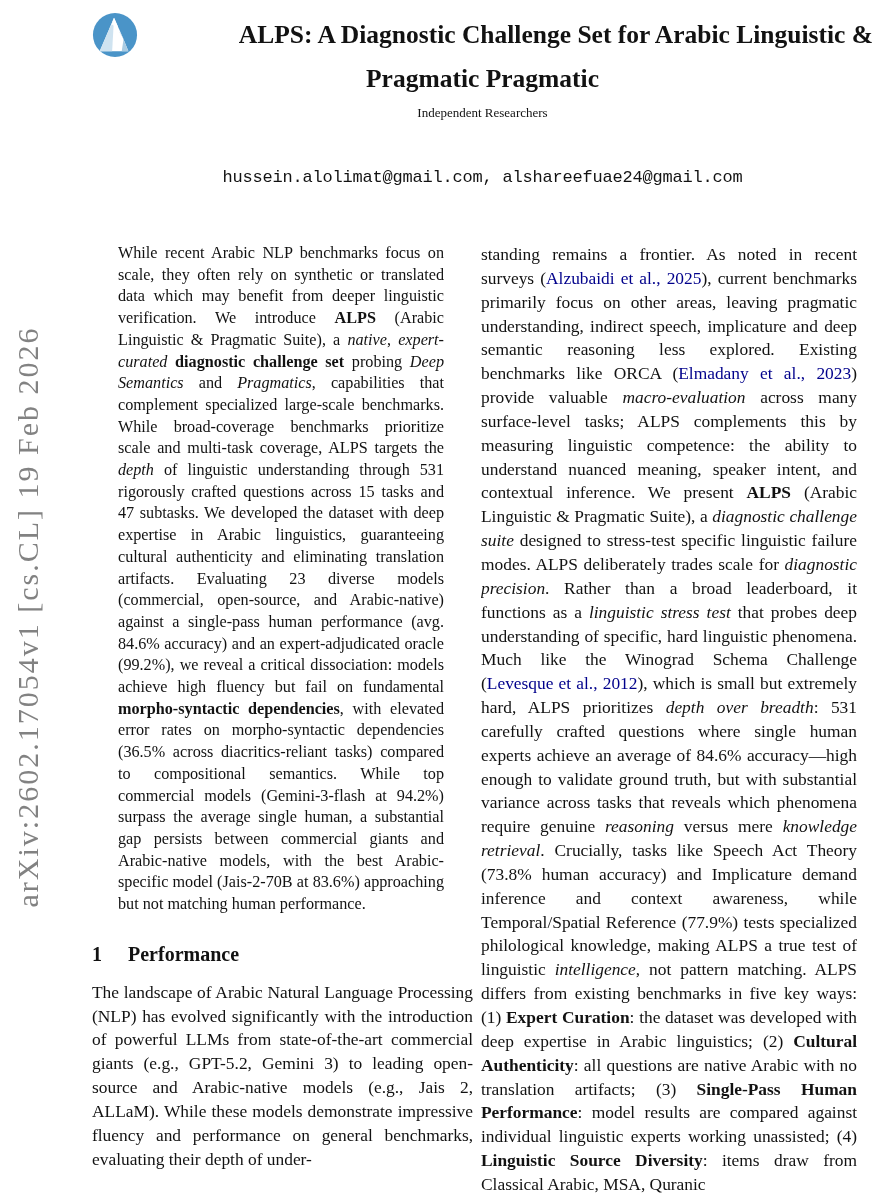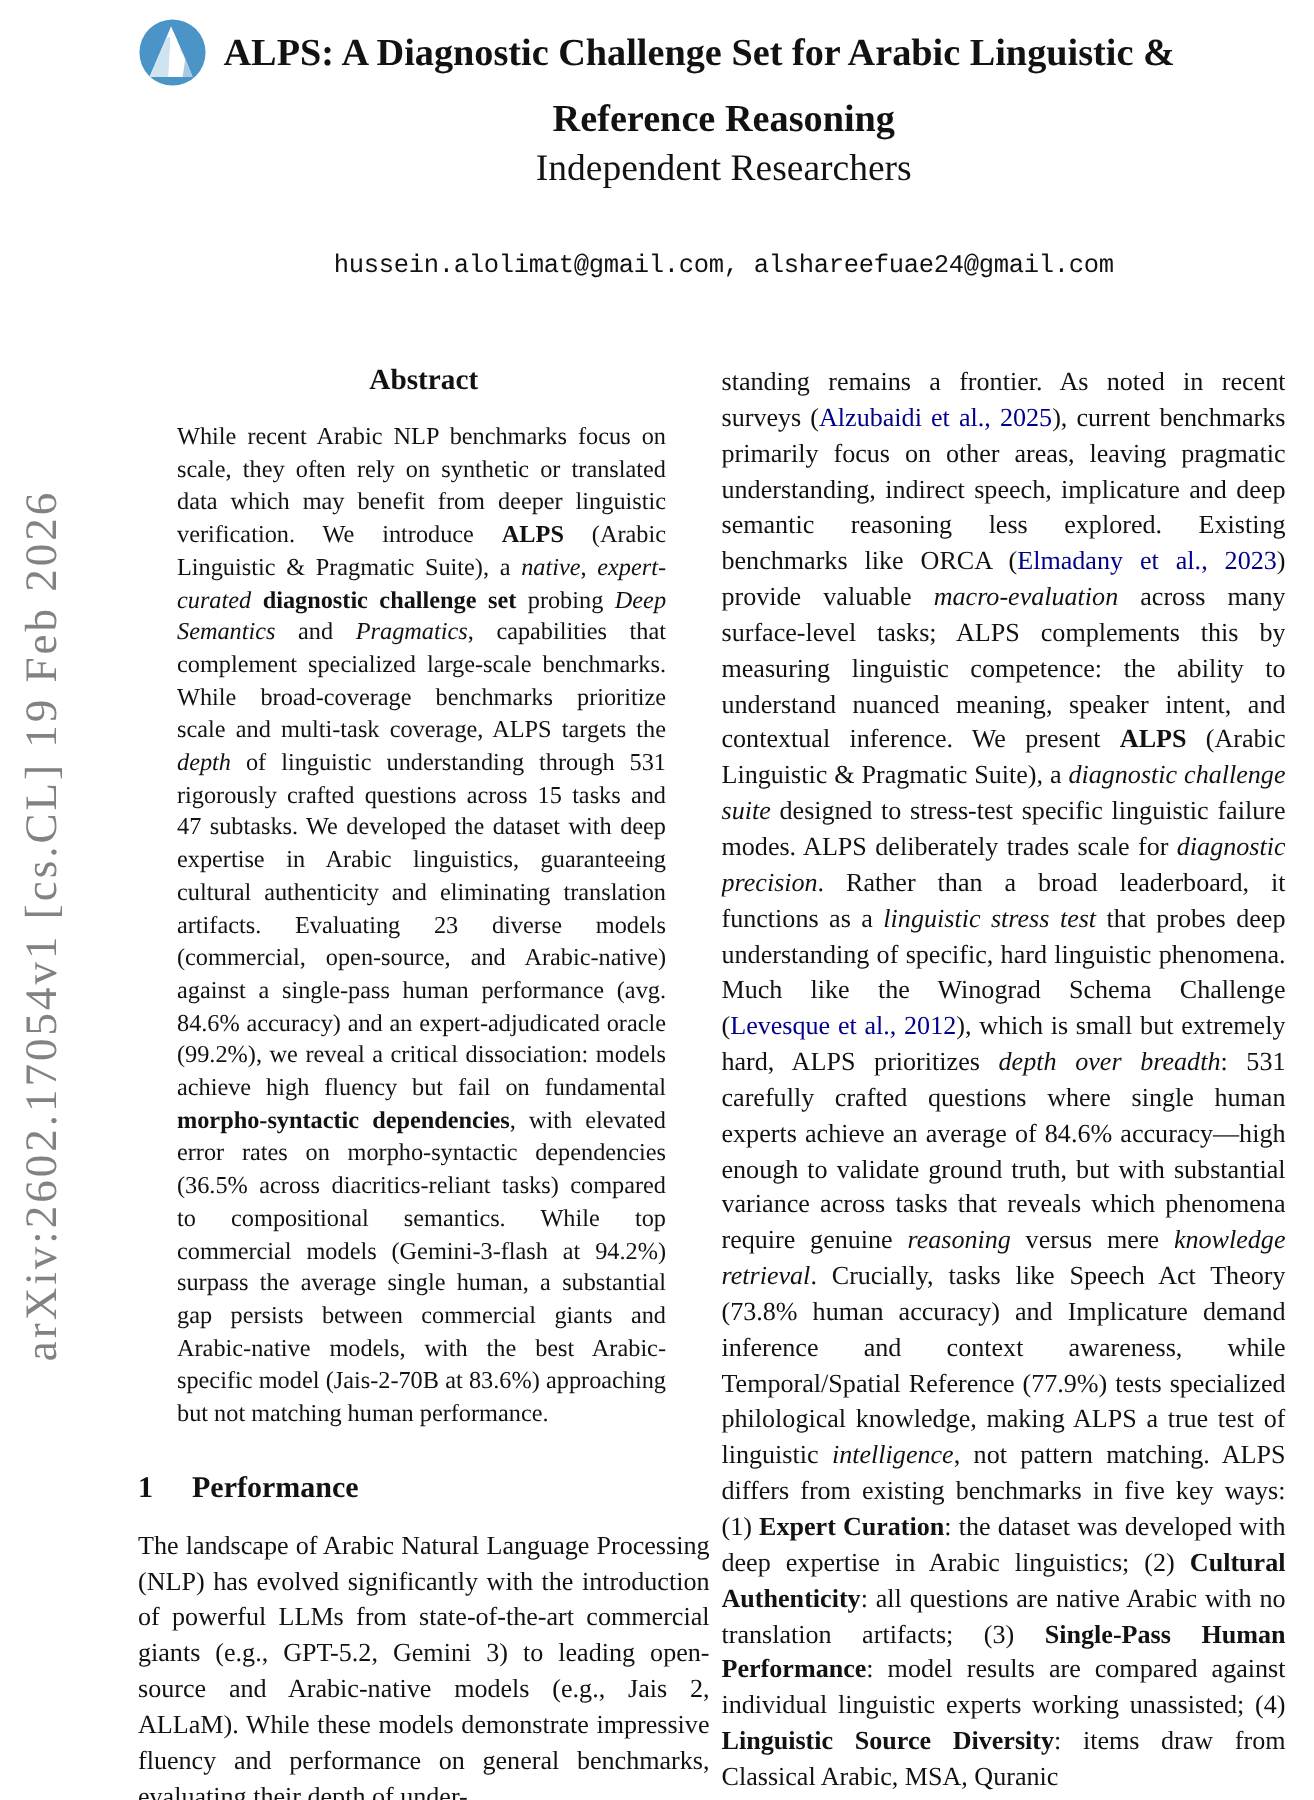--- a/index.html
+++ b/index.html
@@ -33,30 +33,30 @@
     position:absolute;
     top:12px;left:92px;width:781px;
     text-align:center;
   }
   .title-line{
     font-size:25.5px;
     font-weight:bold;
     line-height:42px;
   }
   .title-row{
-    display:flex;align-items:center;justify-content:flex-start;gap:11px;
+    display:flex;align-items:center;justify-content:space-between;gap:11px;
   }
   .logo{width:46px;height:46px;flex:0 0 auto;display:block;}
   .authors{
     margin-top:25px;
     font-size:19.5px;font-weight:bold;
     line-height:24px;
   }
   .authors .conj{margin:0 9px;}
-  .affiliation{font-size:25px;line-height:25px;}
+  .affiliation{font-size:13px;line-height:25px;}
   .emails{
     font-family:"Liberation Mono","DejaVu Sans Mono",monospace;
     font-size:17px;line-height:25px;letter-spacing:-0.2px;margin-top:40px;
   }
   
   .col{
     position:absolute;top:243px;height:957px;overflow:hidden;
   }
   .col-left{left:92px;width:381px;}
   .col-right{left:481px;width:376px;}
@@ -97,27 +97,26 @@
     <div class="title-row">
       <svg class="logo" viewBox="0 0 48 48" aria-hidden="true">
         <circle cx="24" cy="24" r="23" fill="var(--logo_blue)"></circle>
         <polygon points="8,41 23,6 31,24 38,41" fill="#ffffff"></polygon>
         <polygon points="8,41 23,6 21,41" fill="#cfe3f0"></polygon>
         <polygon points="23,6 27,15 24,17 22,13 20,14" fill="#ffffff"></polygon>
         <polygon points="28,20 33,28 31,41 38,41 31,24" fill="#a9cbe2"></polygon>
       </svg>
       <span class="title-line">ALPS: A Diagnostic Challenge Set for Arabic Linguistic &amp;</span>
     </div>
-    <div class="title-line">Reference Reasoning</div>
+    <div class="title-line">Pragmatic Pragmatic</div>
     <div class="affiliation">Independent Researchers</div>
     <div class="emails">hussein.alolimat@gmail.com, alshareefuae24@gmail.com</div>
   </div>
 
   <div class="col col-left">
-    <div class="abstract-heading">Abstract</div>
     <div class="abstract-body"><span class="seg-n">While recent Arabic NLP benchmarks focus on scale, they often rely on synthetic or translated data which may benefit from deeper linguistic verification. We introduce </span><span class="seg-b">ALPS</span><span class="seg-n"> (Arabic Linguistic &amp; Pragmatic Suite), a </span><span class="seg-i">native</span><span class="seg-n">, </span><span class="seg-i">expert-curated</span><span class="seg-n"> </span><span class="seg-b">diagnostic challenge set</span><span class="seg-n"> probing </span><span class="seg-i">Deep Semantics</span><span class="seg-n"> and </span><span class="seg-i">Pragmatics</span><span class="seg-n">, capabilities that complement specialized large-scale benchmarks. While broad-coverage benchmarks prioritize scale and multi-task coverage, ALPS targets the </span><span class="seg-i">depth</span><span class="seg-n"> of linguistic understanding through 531 rigorously crafted questions across 15 tasks and 47 subtasks. We developed the dataset with deep expertise in Arabic linguistics, guaranteeing cultural authenticity and eliminating translation artifacts. Evaluating 23 diverse models (commercial, open-source, and Arabic-native) against a single-pass human performance (avg. 84.6% accuracy) and an expert-adjudicated oracle (99.2%), we reveal a critical dissociation: models achieve high fluency but fail on fundamental </span><span class="seg-b">morpho-syntactic dependencies</span><span class="seg-n">, with elevated error rates on morpho-syntactic dependencies (36.5% across diacritics-reliant tasks) compared to compositional semantics. While top commercial models (Gemini-3-flash at 94.2%) surpass the average single human, a substantial gap persists between commercial giants and Arabic-native models, with the best Arabic-specific model (Jais-2-70B at 83.6%) approaching but not matching human performance.</span></div>
     <div class="section-heading">
       <span class="sec-no">1</span><span>Performance</span>
     </div>
     <div class="body-text"><span class="seg-n">The landscape of Arabic Natural Language Processing (NLP) has evolved significantly with the introduction of powerful LLMs from state-of-the-art commercial giants (e.g., GPT-5.2, Gemini 3) to leading open-source and Arabic-native models (e.g., Jais 2, ALLaM). While these models demonstrate impressive fluency and performance on general benchmarks, evaluating their depth of under-</span></div>
   </div>
 
   <div class="col col-right">
     <div class="body-text"><span class="seg-n">standing remains a frontier.  As noted in recent surveys (</span><span class="seg-l">Alzubaidi et al., 2025</span><span class="seg-n">), current benchmarks primarily focus on other areas, leaving pragmatic understanding, indirect speech, implicature and deep semantic reasoning less explored.  Existing benchmarks like ORCA (</span><span class="seg-l">Elmadany et al., 2023</span><span class="seg-n">) provide valuable </span><span class="seg-i">macro-evaluation</span><span class="seg-n"> across many surface-level tasks; ALPS complements this by measuring linguistic competence:  the ability to understand nuanced meaning, speaker intent, and contextual inference. We present </span><span class="seg-b">ALPS</span><span class="seg-n"> (Arabic Linguistic &amp; Pragmatic Suite), a </span><span class="seg-i">diagnostic challenge suite</span><span class="seg-n"> designed to stress-test specific linguistic failure modes.  ALPS deliberately trades scale for </span><span class="seg-i">diagnostic precision</span><span class="seg-n">. Rather than a broad leaderboard, it functions as a </span><span class="seg-i">linguistic stress test</span><span class="seg-n"> that probes deep understanding of specific, hard linguistic phenomena.  Much like the Winograd Schema Challenge (</span><span class="seg-l">Levesque et al., 2012</span><span class="seg-n">), which is small but extremely hard, ALPS prioritizes </span><span class="seg-i">depth over breadth</span><span class="seg-n">:  531 carefully crafted questions where single human experts achieve an average of 84.6% accuracy—high enough to validate ground truth, but with substantial variance across tasks that reveals which phenomena require genuine </span><span class="seg-i">reasoning</span><span class="seg-n"> versus mere </span><span class="seg-i">knowledge retrieval</span><span class="seg-n">. Crucially, tasks like Speech Act Theory (73.8% human accuracy) and Implicature demand inference and context awareness, while Temporal/Spatial Reference (77.9%) tests specialized philological knowledge, making ALPS a true test of linguistic </span><span class="seg-i">intelligence</span><span class="seg-n">, not pattern matching.  ALPS differs from existing benchmarks in five key ways: (1) </span><span class="seg-b">Expert Curation</span><span class="seg-n">:  the dataset was developed with deep expertise in Arabic linguistics; (2) </span><span class="seg-b">Cultural Authenticity</span><span class="seg-n">:  all questions are native Arabic with no translation artifacts; (3) </span><span class="seg-b">Single-Pass Human Performance</span><span class="seg-n">:  model results are compared against individual linguistic experts working unassisted; (4) </span><span class="seg-b">Linguistic Source Diversity</span><span class="seg-n">: items draw from Classical Arabic, MSA, Quranic</span></div>
   </div>

